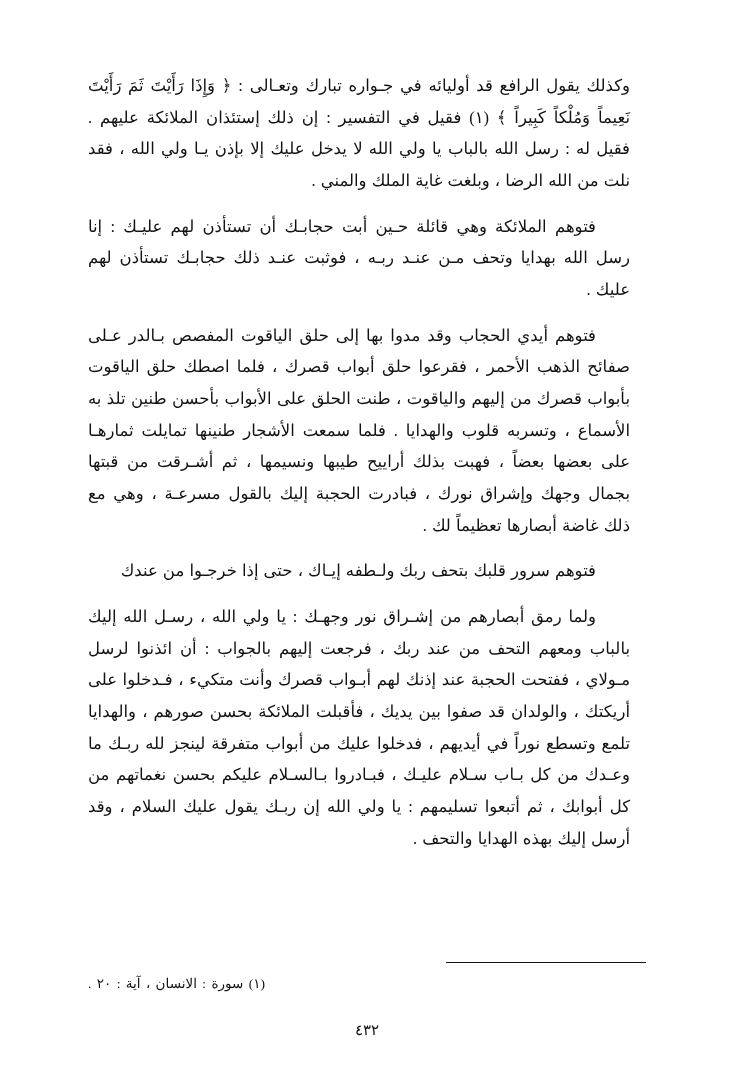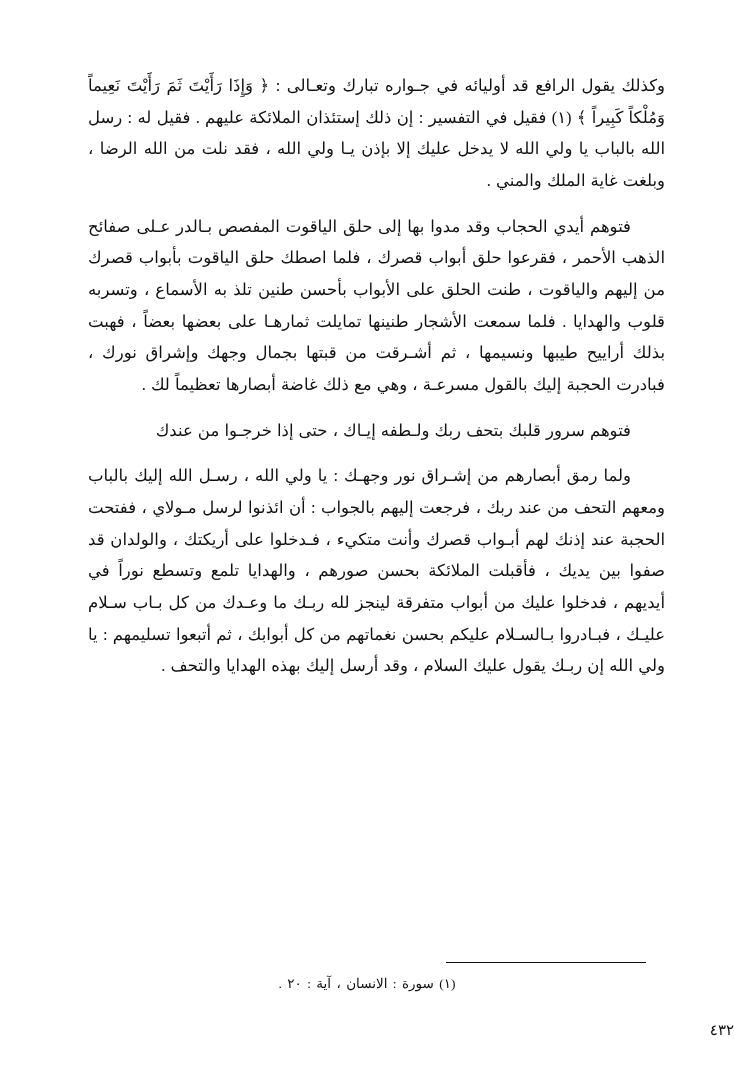--- a/index.html
+++ b/index.html
@@ -14,21 +14,21 @@
     color: #111111;
     position: relative;
     overflow: hidden;
   }
   .page {
     position: absolute;
     top: 0; left: 0;
     width: 734px;
     height: 1091px;
     box-sizing: border-box;
-    padding: 70px 69px 40px 88px;
+    padding: 70px 104px 40px 88px;
   }
   .body-text {
     direction: rtl;
     text-align: justify;
     text-align-last: right;
     font-size: 16.5px;
     line-height: 1.92;
     letter-spacing: 0px;
     word-spacing: 1px;
   }
@@ -49,48 +49,54 @@
     bottom: 96px;
   }
   .footnote-rule {
     width: 200px;
     height: 1.6px;
     background: #111;
     margin: 0 0 10px auto;
   }
   .footnote {
     direction: rtl;
-    text-align: center;
+    text-align: left;
     font-size: 13.5px;
     line-height: 1.6;
     word-spacing: 2px;
   }
   .page-number {
     position: absolute;
     bottom: 52px;
     left: 0;
     right: 0;
+    text-align: center;
     font-size: 15px;
     letter-spacing: 1px;
   }
 </style>
 </head>
 <body>
 
 <div class="page">
 
   <div class="body-text">
 
     <p class="para">
       <span>وكذلك يقول الرافع قد أوليائه في جـواره تبارك وتعـالى : ﴿ وَإِذَا رَأَيْتَ ثَمَ رَأَيْتَ</span>
       <span>نَعِيماً وَمُلْكاً كَبِيراً ﴾ (١) فقيل في التفسير : إن ذلك إستئذان الملائكة عليهم .</span>
       <span>فقيل له : رسل الله بالباب يا ولي الله لا يدخل عليك إلا بإذن يـا ولي الله ، فقد</span>
       <span>نلت من الله الرضا ، وبلغت غاية الملك والمني .</span>
     </p>
 
+    <p class="para indent spaced">
+      <span>فتوهم الملائكة وهي قائلة حـين أبت حجابـك أن تستأذن لهم عليـك : إنا</span>
+      <span>رسل الله بهدايا وتحف مـن عنـد ربـه ، فوثبت عنـد ذلك حجابـك تستأذن لهم</span>
+      <span>عليك .</span>
+    </p>
 
     <p class="para indent spaced">
       <span>فتوهم أيدي الحجاب وقد مدوا بها إلى حلق الياقوت المفصص بـالدر عـلى</span>
       <span>صفائح الذهب الأحمر ، فقرعوا حلق أبواب قصرك ، فلما اصطك حلق الياقوت</span>
       <span>بأبواب قصرك من إليهم والياقوت ، طنت الحلق على الأبواب بأحسن طنين تلذ به</span>
       <span>الأسماع ، وتسربه قلوب والهدايا . فلما سمعت الأشجار طنينها تمايلت ثمارهـا</span>
       <span>على بعضها بعضاً ، فهبت بذلك أراييح طيبها ونسيمها ، ثم أشـرقت من قبتها</span>
       <span>بجمال وجهك وإشراق نورك ، فبادرت الحجبة إليك بالقول مسرعـة ، وهي مع</span>
       <span>ذلك غاضة أبصارها تعظيماً لك .</span>
     </p>

